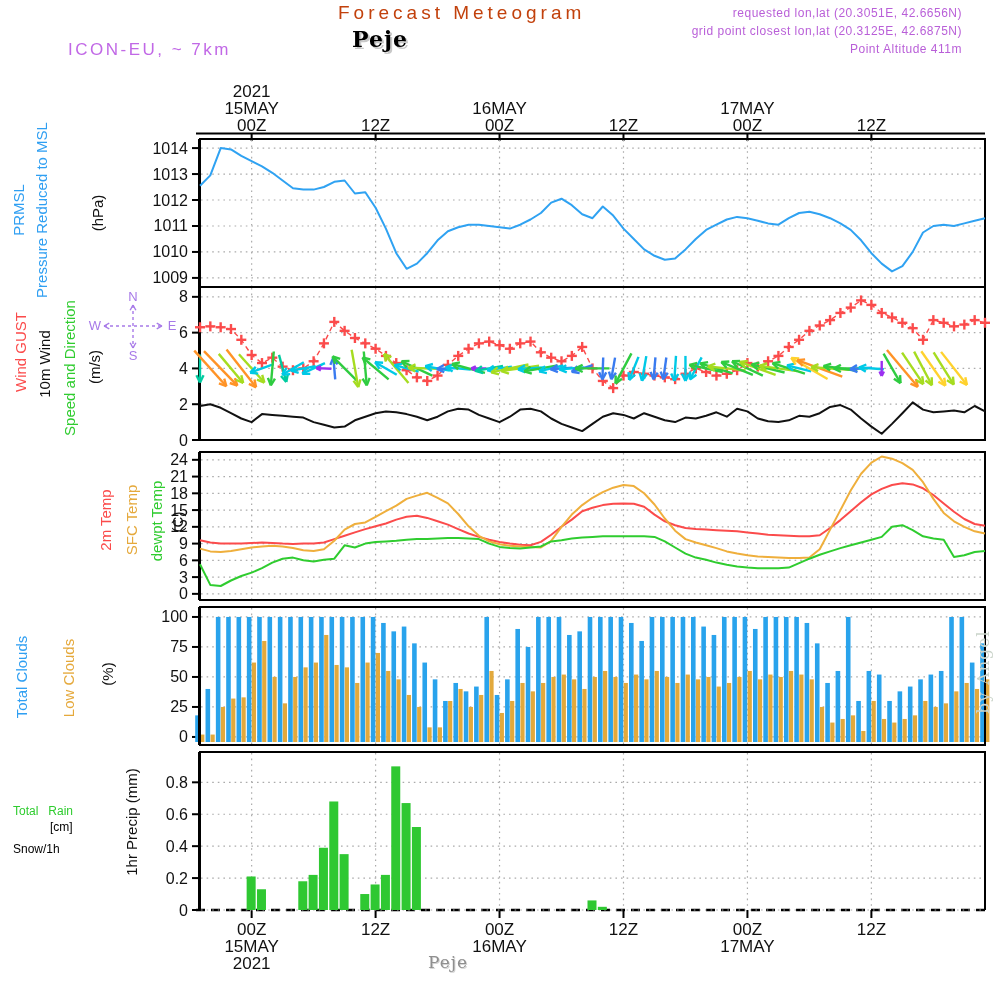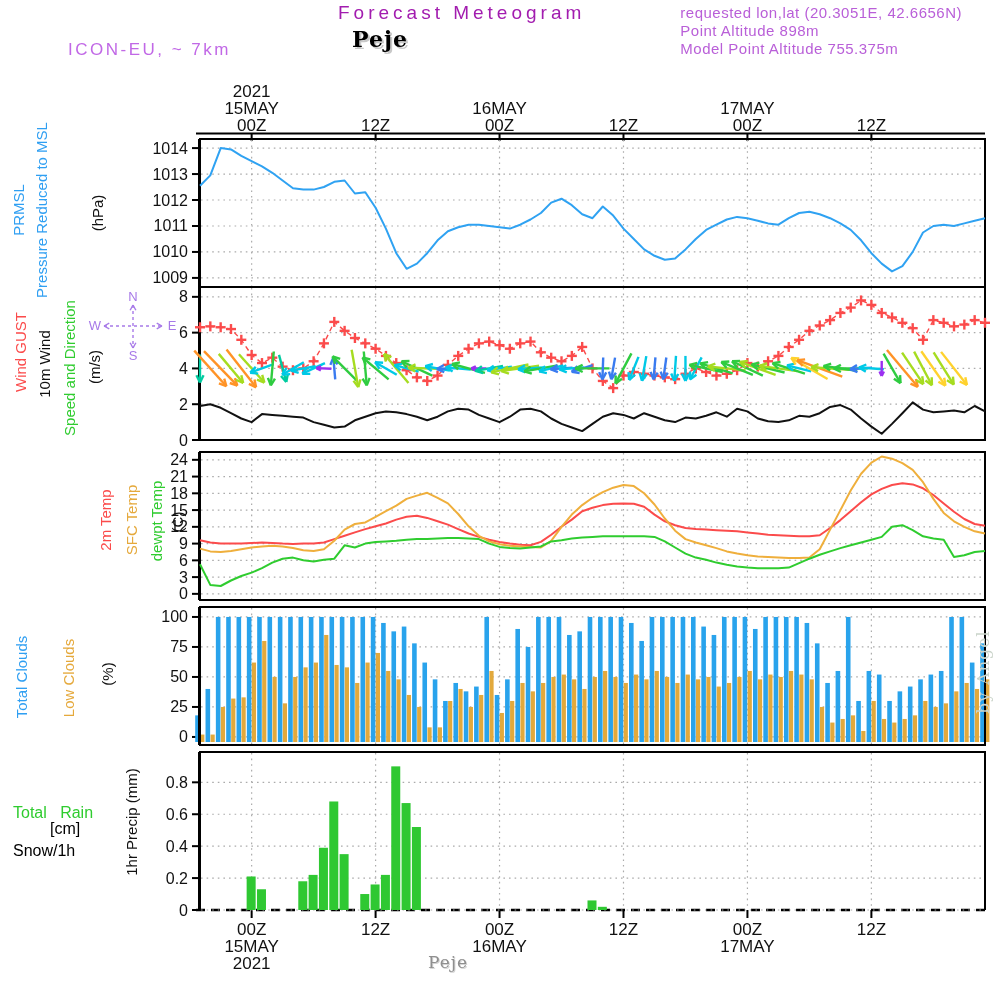--- a/index.html
+++ b/index.html
@@ -6,28 +6,28 @@
   .page{position:relative;width:1000px;height:1000px;background:#fff;overflow:hidden;
         font-family:"Liberation Sans",sans-serif;}
   .t{position:absolute;white-space:pre;}
   .v{position:absolute;white-space:nowrap;transform:translate(-50%,-50%) rotate(-90deg);}
   .c-blue{color:#2F9FF2;}
   .c-red{color:#FB4B4B;}
   .c-green{color:#2FCC2F;}
   .c-orange{color:#E5A93C;}
   .c-black{color:#111;}
   .c-indigo{color:#000000;}
-  .hdr-title{font-size:19px;letter-spacing:4px;color:#a21caf;}
+  .hdr-title{font-size:19px;letter-spacing:4px;color:#c2410c;}
   .hdr-station{font-family:"DejaVu Serif",serif;font-weight:bold;font-size:22px;letter-spacing:1px;
                color:#000;text-shadow:2px 2px 0 #c8c8c8;}
   .hdr-model{font-size:17px;letter-spacing:2.5px;color:#C168E6;margin-left:44px;}
-  .hdr-meta{position:absolute;right:38px;top:4px;text-align:left;font-size:15px;
+  .hdr-meta{position:absolute;right:38px;top:4px;text-align:right;font-size:12px;
             letter-spacing:0.5px;line-height:18px;color:#B95FD8;}
   .vlabel{font-size:15px;}
-  .plabel{font-size:16px;}
+  .plabel{font-size:12px;}
   .watermark{font-family:"DejaVu Serif",serif;font-size:17px;letter-spacing:1px;color:#CBD5CB;}
   .footer{position:absolute;font-family:"DejaVu Serif",serif;font-size:17px;letter-spacing:1px;
           color:#8f8f8f;text-shadow:1px 1px 0 #d4d4d4;}
   svg{position:absolute;left:0;top:0;}
   .tick{font-family:"Liberation Sans",sans-serif;font-size:16px;fill:#111;}
   .tlabel{font-family:"Liberation Sans",sans-serif;font-size:17px;fill:#111;}
   .compass{font-family:"Liberation Sans",sans-serif;font-size:13px;fill:#A779E8;}
 </style>
 </head>
 <body>
@@ -764,22 +764,22 @@
       <text x="133" y="360" class="compass" text-anchor="middle">S</text>
       <text x="95" y="330" class="compass" text-anchor="middle">W</text>
       <text x="172" y="330" class="compass" text-anchor="middle">E</text>
     </svg>
 
   <span class="t hdr-title" style="left:338px;top:2px">Forecast Meteogram</span>
   <span class="t hdr-station" style="left:352px;top:26px">Peje</span>
   <span class="t hdr-model" style="left:24px;top:40px">ICON-EU, ~ 7km</span>
   <div class="hdr-meta">
     <div>requested lon,lat (20.3051E, 42.6656N)</div>
-    <div>Point Altitude 898m</div>
-    <div>Model Point Altitude 755.375m</div>
+    <div>grid point closest lon,lat (20.3125E, 42.6875N)</div>
+    <div>Point Altitude 411m</div>
   </div>
 
   <span class="v vlabel c-blue" style="left:18px;top:210px">PRMSL</span>
   <span class="v vlabel c-blue" style="left:41px;top:210px">Pressure Reduced to MSL</span>
   <span class="v vlabel c-black" style="left:97px;top:213px">(hPa)</span>
 
   <span class="v vlabel c-red" style="left:20px;top:352px">Wind GUST</span>
   <span class="v vlabel c-black" style="left:44px;top:364px">10m Wind</span>
   <span class="v vlabel c-green" style="left:69px;top:368px">Speed and Direction</span>
   <span class="v vlabel c-black" style="left:94px;top:367px">(m/s)</span>

